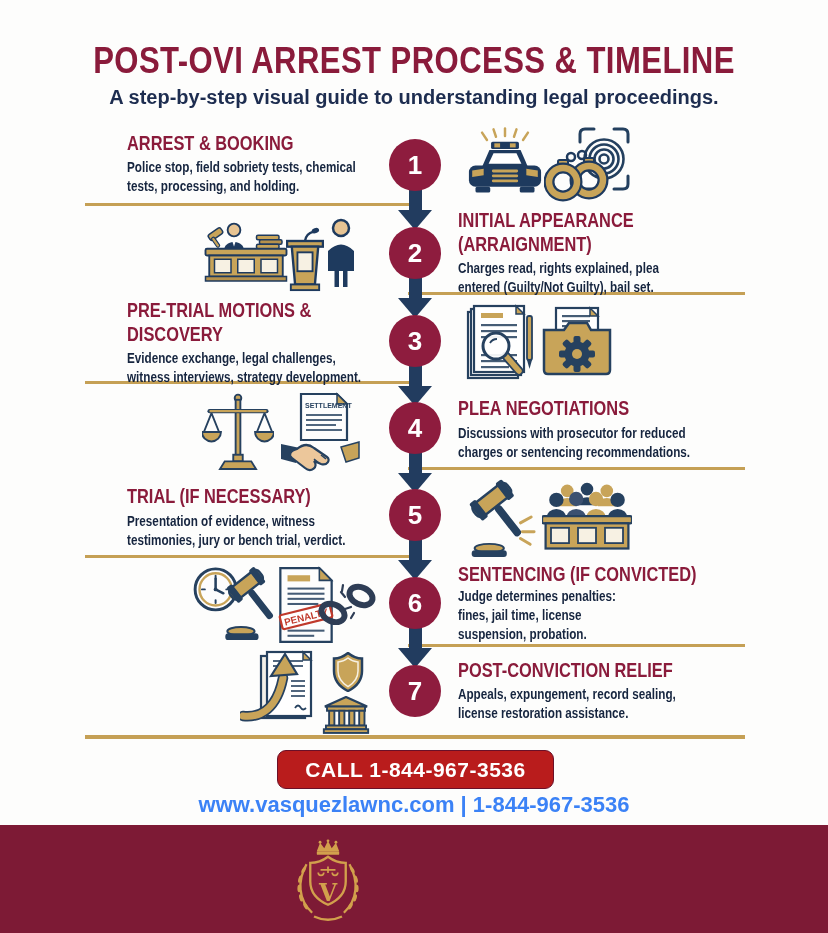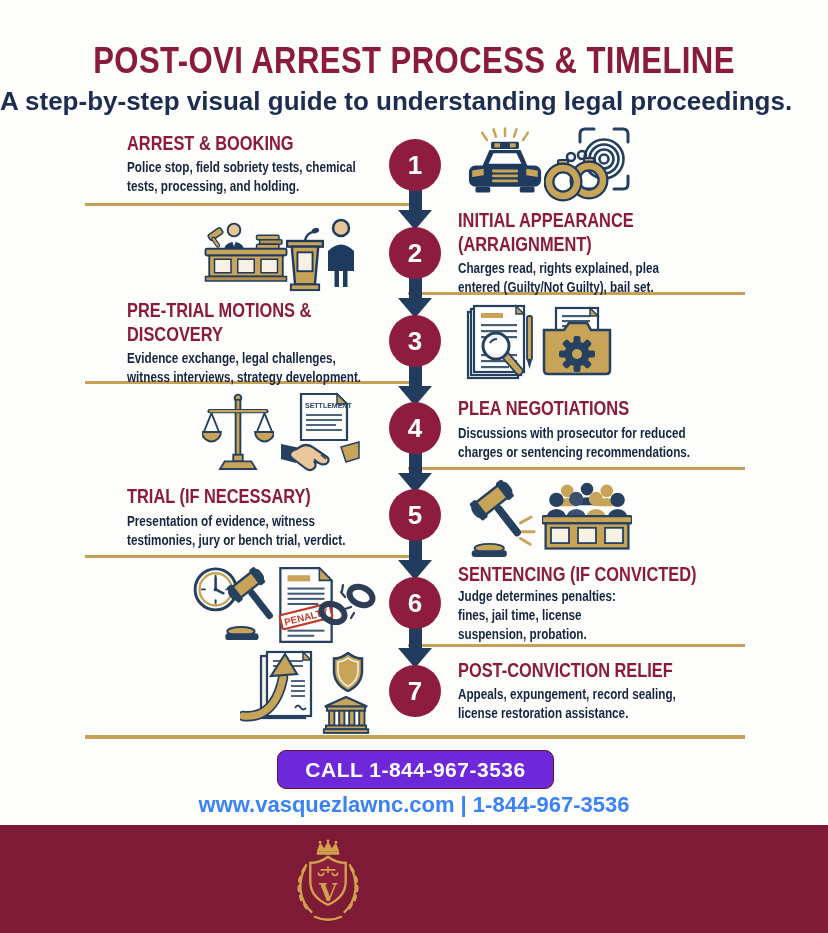--- a/index.html
+++ b/index.html
@@ -2,36 +2,36 @@
 <html><head>
 <meta charset="utf-8">
 <style>
   html,body{margin:0;padding:0;}
   body{width:828px;height:933px;background:#fdfdfc;position:relative;overflow:hidden;
        font-family:"Liberation Sans",sans-serif;}
   .abs{position:absolute;}
   
   .main-title{left:0;top:40px;width:828px;text-align:center;font-size:37px;font-weight:bold;
       color:#8A1B3B;letter-spacing:.5px;transform:scaleX(.84);transform-origin:50% 0;white-space:nowrap;}
-  .subtitle{left:0;top:86px;width:828px;font-size:26px;font-weight:bold;color:#1D2D50;}
+  .subtitle{left:0;top:86px;width:828px;text-align:center;font-size:20px;font-weight:bold;color:#1D2D50;}
   
   .tcircle{width:52px;height:52px;border-radius:50%;background:#8E1C3E;color:#fff;
       display:flex;align-items:center;justify-content:center;font-size:26px;font-weight:bold;z-index:3;}
   .arrow{width:34px;left:398px;z-index:2;display:flex;flex-direction:column;align-items:center;}
   .arrow .shaft{width:13px;height:25px;background:#223C5F;}
   .arrow .head{width:0;height:0;border-left:17px solid transparent;border-right:17px solid transparent;
       border-top:20px solid #223C5F;}
   .gold-line{height:3px;background:#C5A055;z-index:1;}
   
   .step-title{font-size:21px;line-height:24px;font-weight:bold;color:#8A1B3B;white-space:pre-line;
       transform:scaleX(.78);transform-origin:0 0;z-index:1;}
   .step-desc{font-size:15px;line-height:19px;font-weight:bold;color:#16253F;white-space:pre-line;
       transform:scaleX(.78);transform-origin:0 0;z-index:1;}
   
-  .call-btn{left:277px;top:750px;width:275px;height:37px;background:#6d28d9;border:1px solid #6b1028;
+  .call-btn{left:277px;top:750px;width:275px;height:37px;background:#b91c1c;border:1px solid #6b1028;
       border-radius:9px;color:#fff;font-size:21px;font-weight:bold;display:flex;align-items:center;
       justify-content:center;letter-spacing:.5px;cursor:pointer;z-index:2;}
   .contact-line{left:0;top:792px;width:828px;text-align:center;font-size:22px;font-weight:bold;color:#3b82f6;}
   
   .footer-band{left:0;top:825px;width:828px;height:108px;background:#7D1A35;}
   svg{display:block;}
 </style>
 </head>
 <body>
 

